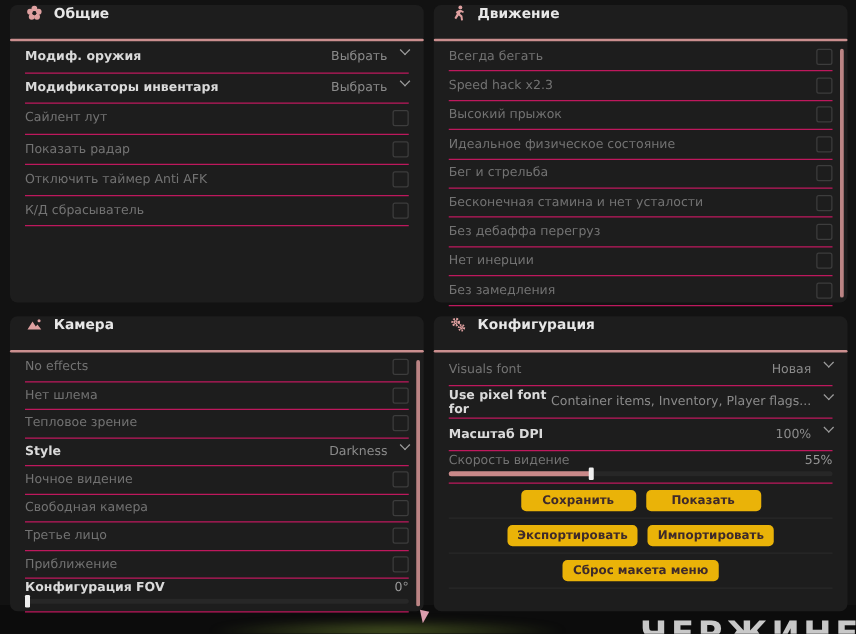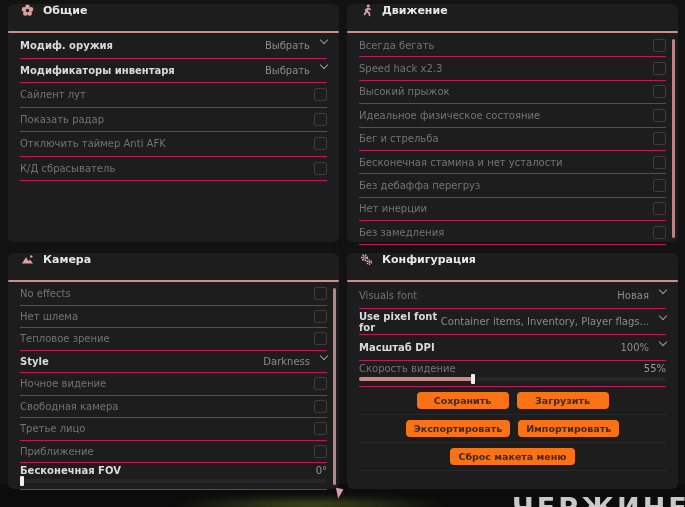--- a/index.html
+++ b/index.html
@@ -56,21 +56,21 @@
 
   .slider-val{margin-left:auto;font-size:10px;color:#989898}
   .track{position:relative;height:4px;margin:3px 0 4px;background:#272727;border-radius:2px;width:100%}
   .fill{position:absolute;left:0;top:0;height:100%;background:#c98989;border-radius:2px}
   .handle{position:absolute;top:-3px;width:4px;height:10px;background:#efefef;border-radius:1px}
 
   .vscroll{position:absolute;right:3px;top:35px;bottom:4px;width:3px;background:#bb8484;border-radius:2px;z-index:4}
 
   .btn-row{display:flex;justify-content:center;gap:8px;padding:5px 12px;border-bottom:1px solid #282828}
   .btn{
-    background:#f97316;color:#3e2a2a;border:none;border-radius:4px;
+    background:#eab308;color:#3e2a2a;border:none;border-radius:4px;
     font-size:9.5px;font-weight:700;font-family:inherit;
     min-width:92px;height:17px;padding:0 8px;cursor:pointer;line-height:17px;
   }
 </style>
 </head>
 <body>
 
 <div class="world"></div>
 <div class="world-text">ЧЕРЖИНЕ</div>
 <div class="cursor"></div>
@@ -268,21 +268,21 @@
           </div>
         </div>
         <div class="row">
           <div class="row-top">
             <span class="lbl">Приближение</span>
             <span class="cb"></span>
           </div>
         </div>
         <div class="row slider-row">
           <div class="row-top">
-            <span class="lbl bright">Бесконечная FOV</span>
+            <span class="lbl bright">Конфигурация FOV</span>
             <span class="slider-val">0°</span>
           </div>
           <div class="track">
             <div class="fill" style="width: 0%;"></div>
             <div class="handle" style="left: 0px;"></div>
           </div>
         </div>
       </div>
       <div class="vscroll"></div>
     </section>
@@ -334,21 +334,21 @@
             <span class="lbl">Скорость видение</span>
             <span class="slider-val">55%</span>
           </div>
           <div class="track">
             <div class="fill" style="width: 37%;"></div>
             <div class="handle" style="left: calc(37% - 2px);"></div>
           </div>
         </div>
         <div class="btn-row">
           <button class="btn">Сохранить</button>
-          <button class="btn">Загрузить</button>
+          <button class="btn">Показать</button>
         </div>
         <div class="btn-row">
           <button class="btn">Экспортировать</button>
           <button class="btn">Импортировать</button>
         </div>
         <div class="btn-row">
           <button class="btn">Сброс макета меню</button>
         </div>
       </div>
     </section>

